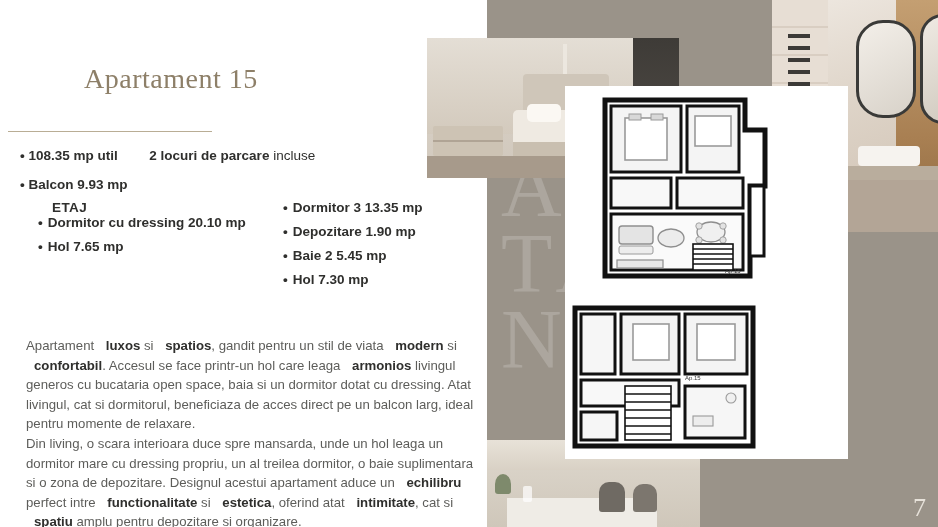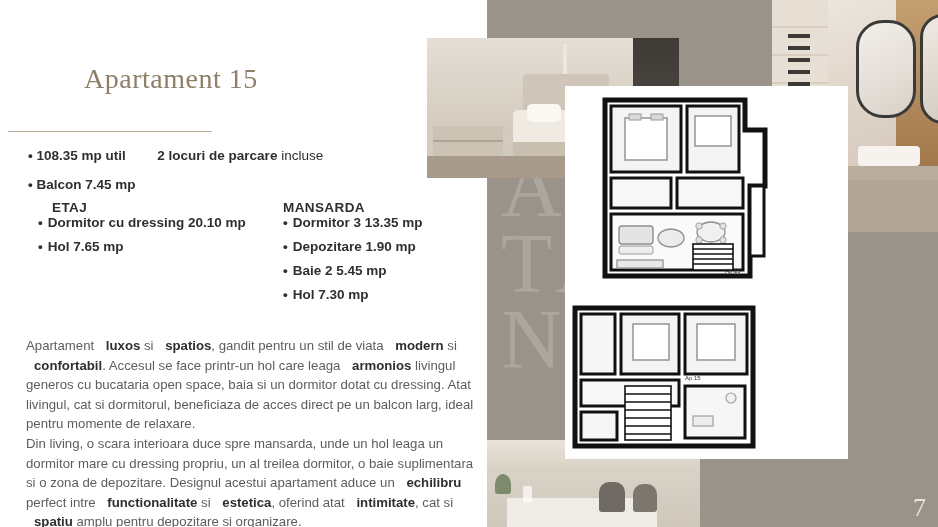--- a/index.html
+++ b/index.html
@@ -238,21 +238,21 @@
   .rule {
     position: absolute;
     left: 8px;
     top: 131px;
     width: 204px;
     height: 1px;
     background: #b9ad95;
   }
   .facts {
     position: absolute;
-    left: 28px;
+    left: 20px;
     top: 148px;
     width: 430px;
     color: #2f2f2d;
     font-size: 13.5px;
   }
   .fact-row {
     margin-bottom: 14px;
     font-weight: bold;
   }
   .fact-row .light { font-weight: normal; }
@@ -439,32 +439,31 @@
   <div class="facts">
     <div class="fact-row">
       <span>•</span>
       <span>108.35 mp util</span>
       <span class="gap"></span>
       <span>2 locuri de parcare</span>
       <span class="light">incluse</span>
     </div>
     <div class="fact-row">
       <span>•</span>
-      <span>Balcon  7.45 mp</span>
+      <span>Balcon  9.93 mp</span>
     </div>
   </div>
 
   <div class="cols">
     <div class="col-left">
       <div class="col-head indent">ETAJ</div>
       <div class="li"><span class="bullet">•</span><span>Dormitor cu dressing  20.10 mp</span></div>
       <div class="li"><span class="bullet">•</span><span>Hol  7.65 mp</span></div>
     </div>
     <div class="col-right">
-      <div class="col-head">MANSARDA</div>
       <div class="li"><span class="bullet">•</span><span>Dormitor 3  13.35 mp</span></div>
       <div class="li"><span class="bullet">•</span><span>Depozitare  1.90 mp</span></div>
       <div class="li"><span class="bullet">•</span><span>Baie 2  5.45 mp</span></div>
       <div class="li"><span class="bullet">•</span><span>Hol  7.30 mp</span></div>
     </div>
   </div>
 
   <div class="body-text">
     <div class="para1"><span>Apartament </span><b>luxos</b><span> si </span><b>spatios</b><span>, gandit pentru un stil de viata </span><b>modern</b><span> si </span><b>confortabil</b><span>. Accesul se face printr-un hol care leaga </span><b>armonios</b><span> livingul generos cu bucataria open space, baia si un dormitor dotat cu dressing. Atat livingul, cat si dormitorul, beneficiaza de acces direct pe un balcon larg, ideal pentru momente de relaxare.</span></div>
     <div class="para2"><span>Din living, o scara interioara duce spre mansarda, unde un hol leaga un dormitor mare cu dressing propriu, un al treilea dormitor, o baie suplimentara si o zona de depozitare. Designul acestui apartament aduce un </span><b>echilibru</b><span> perfect intre </span><b>functionalitate</b><span> si </span><b>estetica</b><span>, oferind atat </span><b>intimitate</b><span>, cat si </span><b>spatiu</b><span> amplu pentru depozitare si organizare.</span></div>

